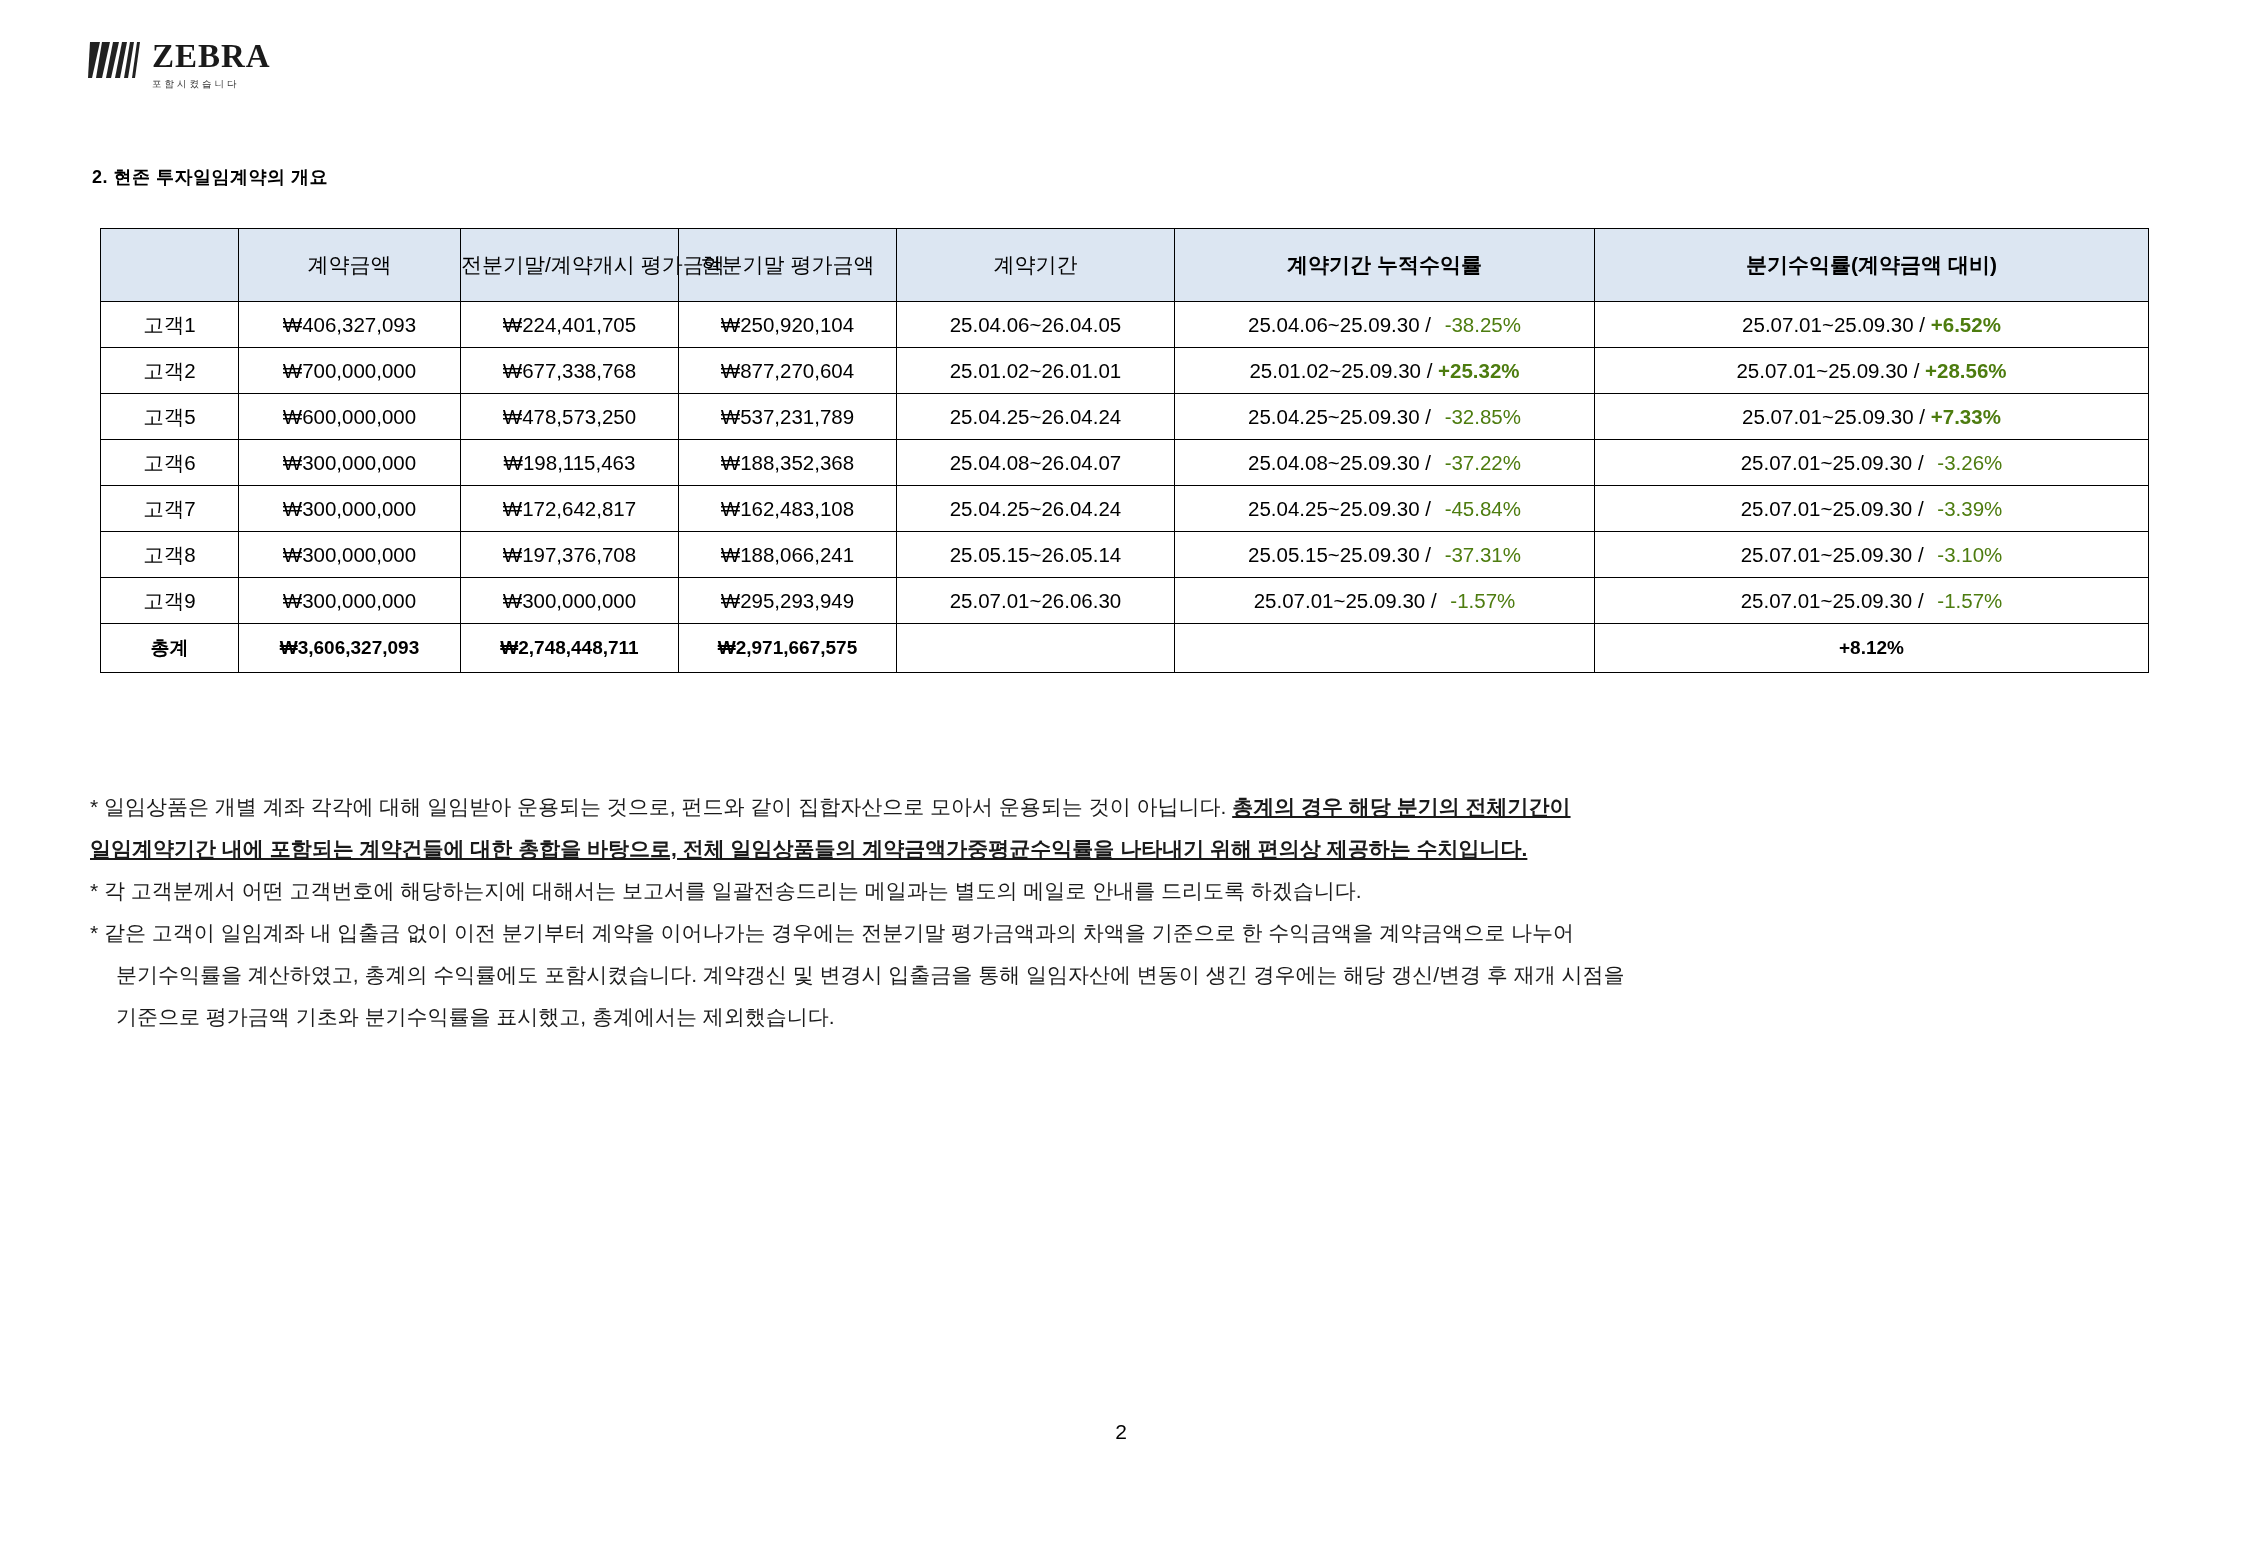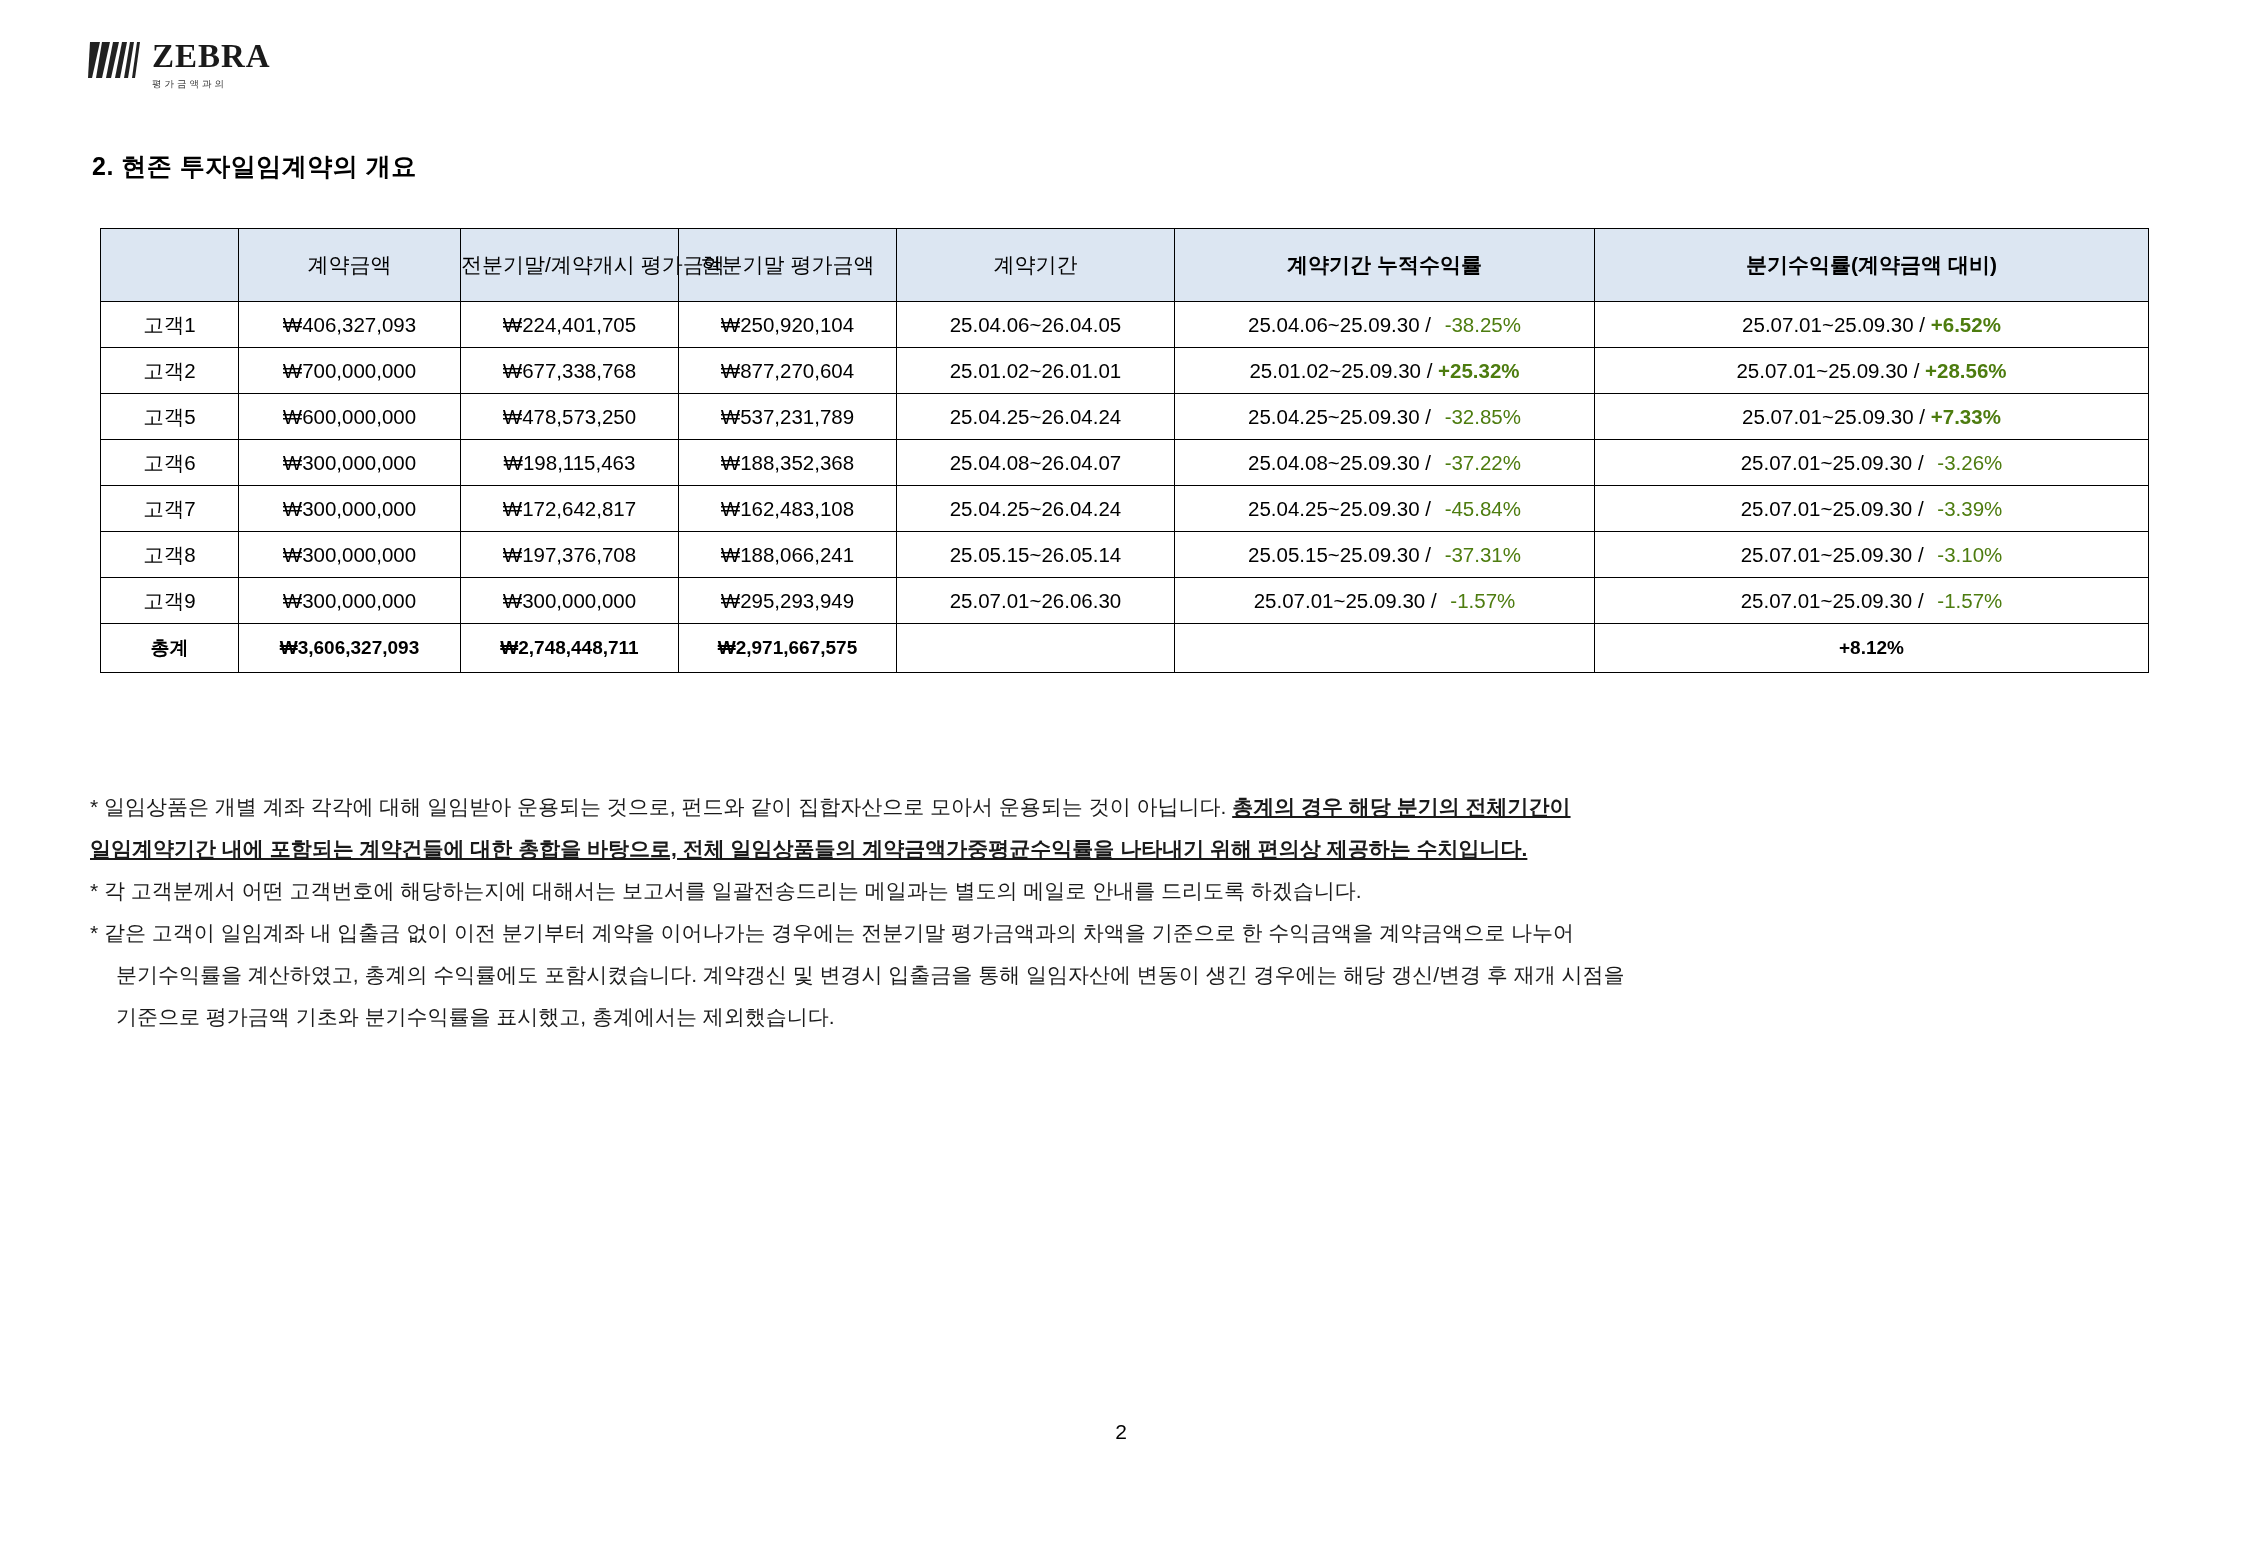--- a/index.html
+++ b/index.html
@@ -55,22 +55,22 @@
     font-size: 9.5px;
     letter-spacing: 3px;
     color: #333333;
     margin-top: 5px;
   }
 
   
   .section-title {
     position: absolute;
     left: 92px;
-    top: 150px;
-    font-size: 25px;
+    top: 165px;
+    font-size: 18px;
     font-weight: bold;
     letter-spacing: 0.5px;
     color: #000;
   }
 
   
   .table-wrap {
     position: absolute;
     left: 100px;
     top: 228px;
@@ -165,21 +165,21 @@
           <path d="M14 2 L22 2 L14 38 L8 38 Z"></path>
           <path d="M25 2 L31 2 L23 38 L18 38 Z"></path>
           <path d="M34 2 L39 2 L32 38 L27 38 Z"></path>
           <path d="M42 2 L46 2 L40 38 L36 38 Z"></path>
           <path d="M49 2 L52 2 L47 38 L44 38 Z"></path>
         </g>
       </svg>
     </div>
     <div class="logo-text-block">
       <div class="logo-word">ZEBRA</div>
-      <div class="logo-sub">평가금액과의</div>
+      <div class="logo-sub">포함시켰습니다</div>
     </div>
   </div>
 
   <div class="section-title">2. 현존 투자일임계약의 개요</div>
 
   <div class="table-wrap">
     <table class="main">
       <colgroup>
         <col class="c0">
           <col class="c1">

